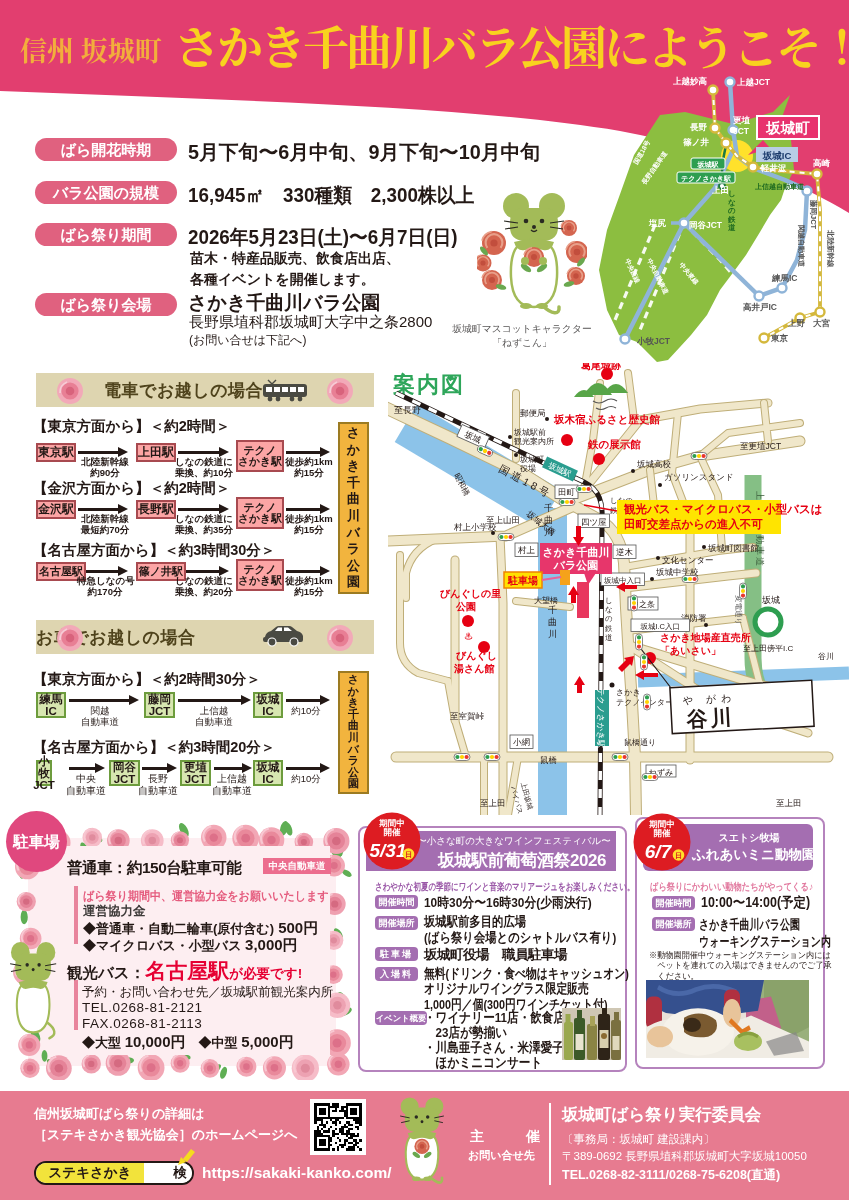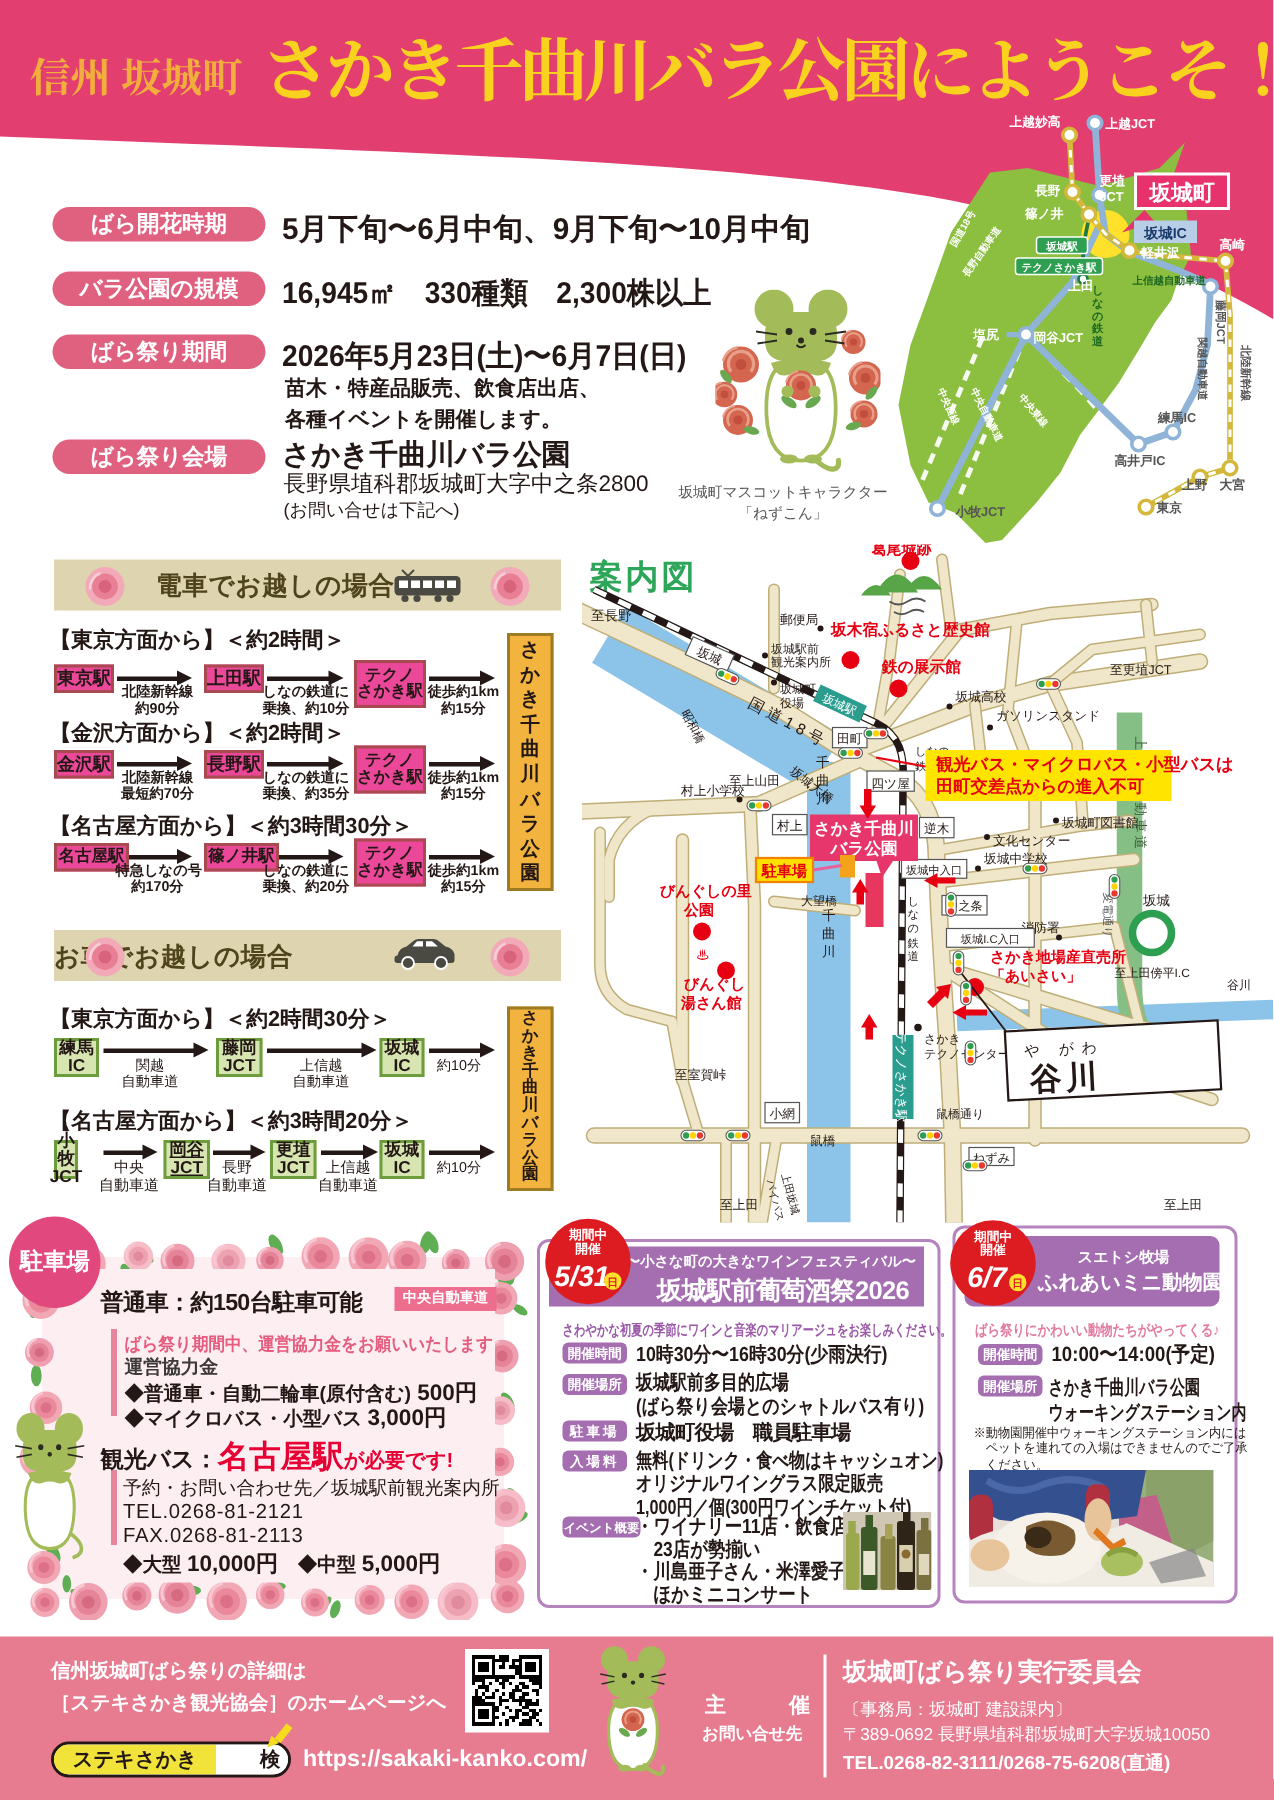--- a/index.html
+++ b/index.html
@@ -2,21 +2,21 @@
 <html lang="ja"><head>
 <meta charset="utf-8">
 <style>
 html,body{margin:0;padding:0;}
 body{width:849px;height:1200px;position:relative;overflow:hidden;background:#fff;
   font-family:"Liberation Sans",sans-serif;}
 .abs{position:absolute;}
 .b{font-weight:bold;}
 .pill{background:#e0617f;color:#fff;border-radius:14px;text-align:center;font-weight:bold;}
 .secbar{background:#ded5b0;color:#4f431c;font-weight:bold;display:flex;align-items:center;}
-.stn{position:absolute;background:#ec4899;border:2px solid #a84a50;box-sizing:border-box;color:#231815;font-weight:bold;text-align:center;line-height:1.05;display:flex;align-items:center;justify-content:center;}
+.stn{position:absolute;background:#fca5a5;border:2px solid #a84a50;box-sizing:border-box;color:#231815;font-weight:bold;text-align:center;line-height:1.05;display:flex;align-items:center;justify-content:center;}
 .ic{position:absolute;background:#d7e6b0;border:2px solid #6d9c3d;box-sizing:border-box;color:#231815;font-weight:bold;text-align:center;line-height:1.05;display:flex;align-items:center;justify-content:center;}
 .goalbar{position:absolute;background:#f2b43e;border:2px solid #9c7b22;color:#231815;font-weight:bold;text-align:center;}
 .arr{position:absolute;height:2.6px;background:#231815;}
 .arr:after{content:"";position:absolute;right:-8px;top:-4.2px;border-left:10px solid #231815;border-top:5.5px solid transparent;border-bottom:5.5px solid transparent;}
 .arrlab{position:absolute;font-size:9.5px;color:#231815;text-align:center;line-height:1.18;font-weight:bold;white-space:nowrap;}
 .dirlab{position:absolute;font-size:14.5px;font-weight:bold;color:#231815;white-space:nowrap;}
 .ppill{position:absolute;background:#a46eb1;color:#fff;font-weight:bold;text-align:center;border-radius:4px;}
 </style>
 </head>
 <body>
@@ -299,21 +299,21 @@
 <div class="arrlab" style="left:186px;top:705px;width:56px;font-weight:normal;">上信越<br>自動車道</div>
 <div class="ic" style="left:253px;top:692px;width:30px;height:26px;font-size:11.5px;">坂城<br>IC</div>
 <div class="arr" style="left:286px;top:699px;width:36px;"></div>
 <div class="arrlab" style="left:286px;top:705px;width:40px;font-weight:normal;">約10分</div>
 
 <div class="dirlab" style="left:33px;top:738px;">【名古屋方面から】＜約3時間20分＞</div>
 
 <div class="ic" style="left:36px;top:760px;width:16px;height:26px;font-size:11.5px;">小牧<br>JCT</div>
 <div class="arr" style="left:69px;top:767px;width:28px;"></div>
 <div class="arrlab" style="left:66px;top:773px;width:40px;font-weight:normal;font-size:10px;">中央<br>自動車道</div>
-<div class="ic" style="left:109px;top:760px;width:31px;height:26px;font-size:11.5px;text-decoration:underline;">岡谷<br>JCT</div>
+<div class="ic" style="left:109px;top:760px;width:31px;height:26px;font-size:11.5px;">岡谷<br>JCT</div>
 <div class="arr" style="left:142px;top:767px;width:27px;"></div>
 <div class="arrlab" style="left:138px;top:773px;width:40px;font-weight:normal;font-size:10px;">長野<br>自動車道</div>
 <div class="ic" style="left:180px;top:760px;width:31px;height:26px;font-size:11.5px;">更埴<br>JCT</div>
 <div class="arr" style="left:214px;top:767px;width:30px;"></div>
 <div class="arrlab" style="left:211px;top:773px;width:42px;font-weight:normal;font-size:10px;">上信越<br>自動車道</div>
 <div class="ic" style="left:253px;top:760px;width:30px;height:26px;font-size:11.5px;">坂城<br>IC</div>
 <div class="arr" style="left:286px;top:767px;width:36px;"></div>
 <div class="arrlab" style="left:286px;top:773px;width:40px;font-weight:normal;">約10分</div>
 
 <div class="goalbar" style="left:338px;top:671px;width:27px;height:118px;font-size:11px;line-height:11.6px;padding-top:1px;">さ<br>か<br>き<br>千<br>曲<br>川<br>バ<br>ラ<br>公<br>園</div>
@@ -895,21 +895,21 @@
       <path d="M6,24 L19,26 M7,32 L19,30 M60,24 L47,26 M59,32 L47,30" stroke="#2a2a22" stroke-width="1.1"></path>
       <path d="M33,41 C17,41 13,54 14,71 C15,88 21,96 33,96 C45,96 51,88 52,71 C53,54 49,41 33,41 Z" fill="#fff" stroke="#a3bb58" stroke-width="2.4"></path>
       <path d="M16,43 Q25,41 33,41 Q41,41 50,43 Q47,52 39,50 Q33,48 27,50 Q19,52 16,43 Z" fill="#a3bb58"></path>
       <path d="M50,86 C59,92 61,99 52,102" stroke="#a3bb58" stroke-width="2.8" fill="none" stroke-linecap="round"></path>
     </svg></div>
 
 <div class="abs" style="left:358px;top:826px;width:265px;height:242px;background:#fff;border:2px solid #b583bd;border-radius:8px;"></div>
 
 <div class="abs" style="left:366px;top:831px;width:250px;height:40px;background:#a46eb1;"></div>
 
-<div class="abs" style="left:412px;top:835px;width:204px;text-align:center;color:#fff;font-size:9.5px;font-weight:bold;white-space:nowrap;">〜小さな町の大きなワインフェスティバル〜</div>
+<div class="abs" style="left:412px;top:835px;width:204px;text-align:center;color:#fff;font-size:9.5px;font-weight:normal;white-space:nowrap;">〜小さな町の大きなワインフェスティバル〜</div>
 
 <div class="abs b" style="left:428px;top:849px;width:188px;text-align:center;color:#fff;font-size:17px;white-space:nowrap;letter-spacing:-0.5px;">坂城駅前葡萄酒祭2026</div>
 
 <div class="abs" id="badge531" style="left:363px;top:812px;width:58px;height:58px;"><svg width="58" height="58" viewBox="0 0 58 58" font-family="Liberation Sans,sans-serif">
       <circle cx="29" cy="29" r="28.5" fill="#dd1c22"></circle>
       <text x="29" y="14" font-size="8.5" fill="#fff" text-anchor="middle" font-weight="bold">期間中</text>
       <text x="29" y="23" font-size="8.5" fill="#fff" text-anchor="middle" font-weight="bold">開催</text>
       <text x="25" y="45" font-size="19" fill="#fff" text-anchor="middle" font-weight="bold" font-style="italic">5/31</text>
       <circle cx="45.5" cy="42" r="5.8" fill="#ffe12b"></circle>
       <text x="45.5" y="45" font-size="7.2" fill="#dd1c22" text-anchor="middle" font-weight="bold">日</text>

